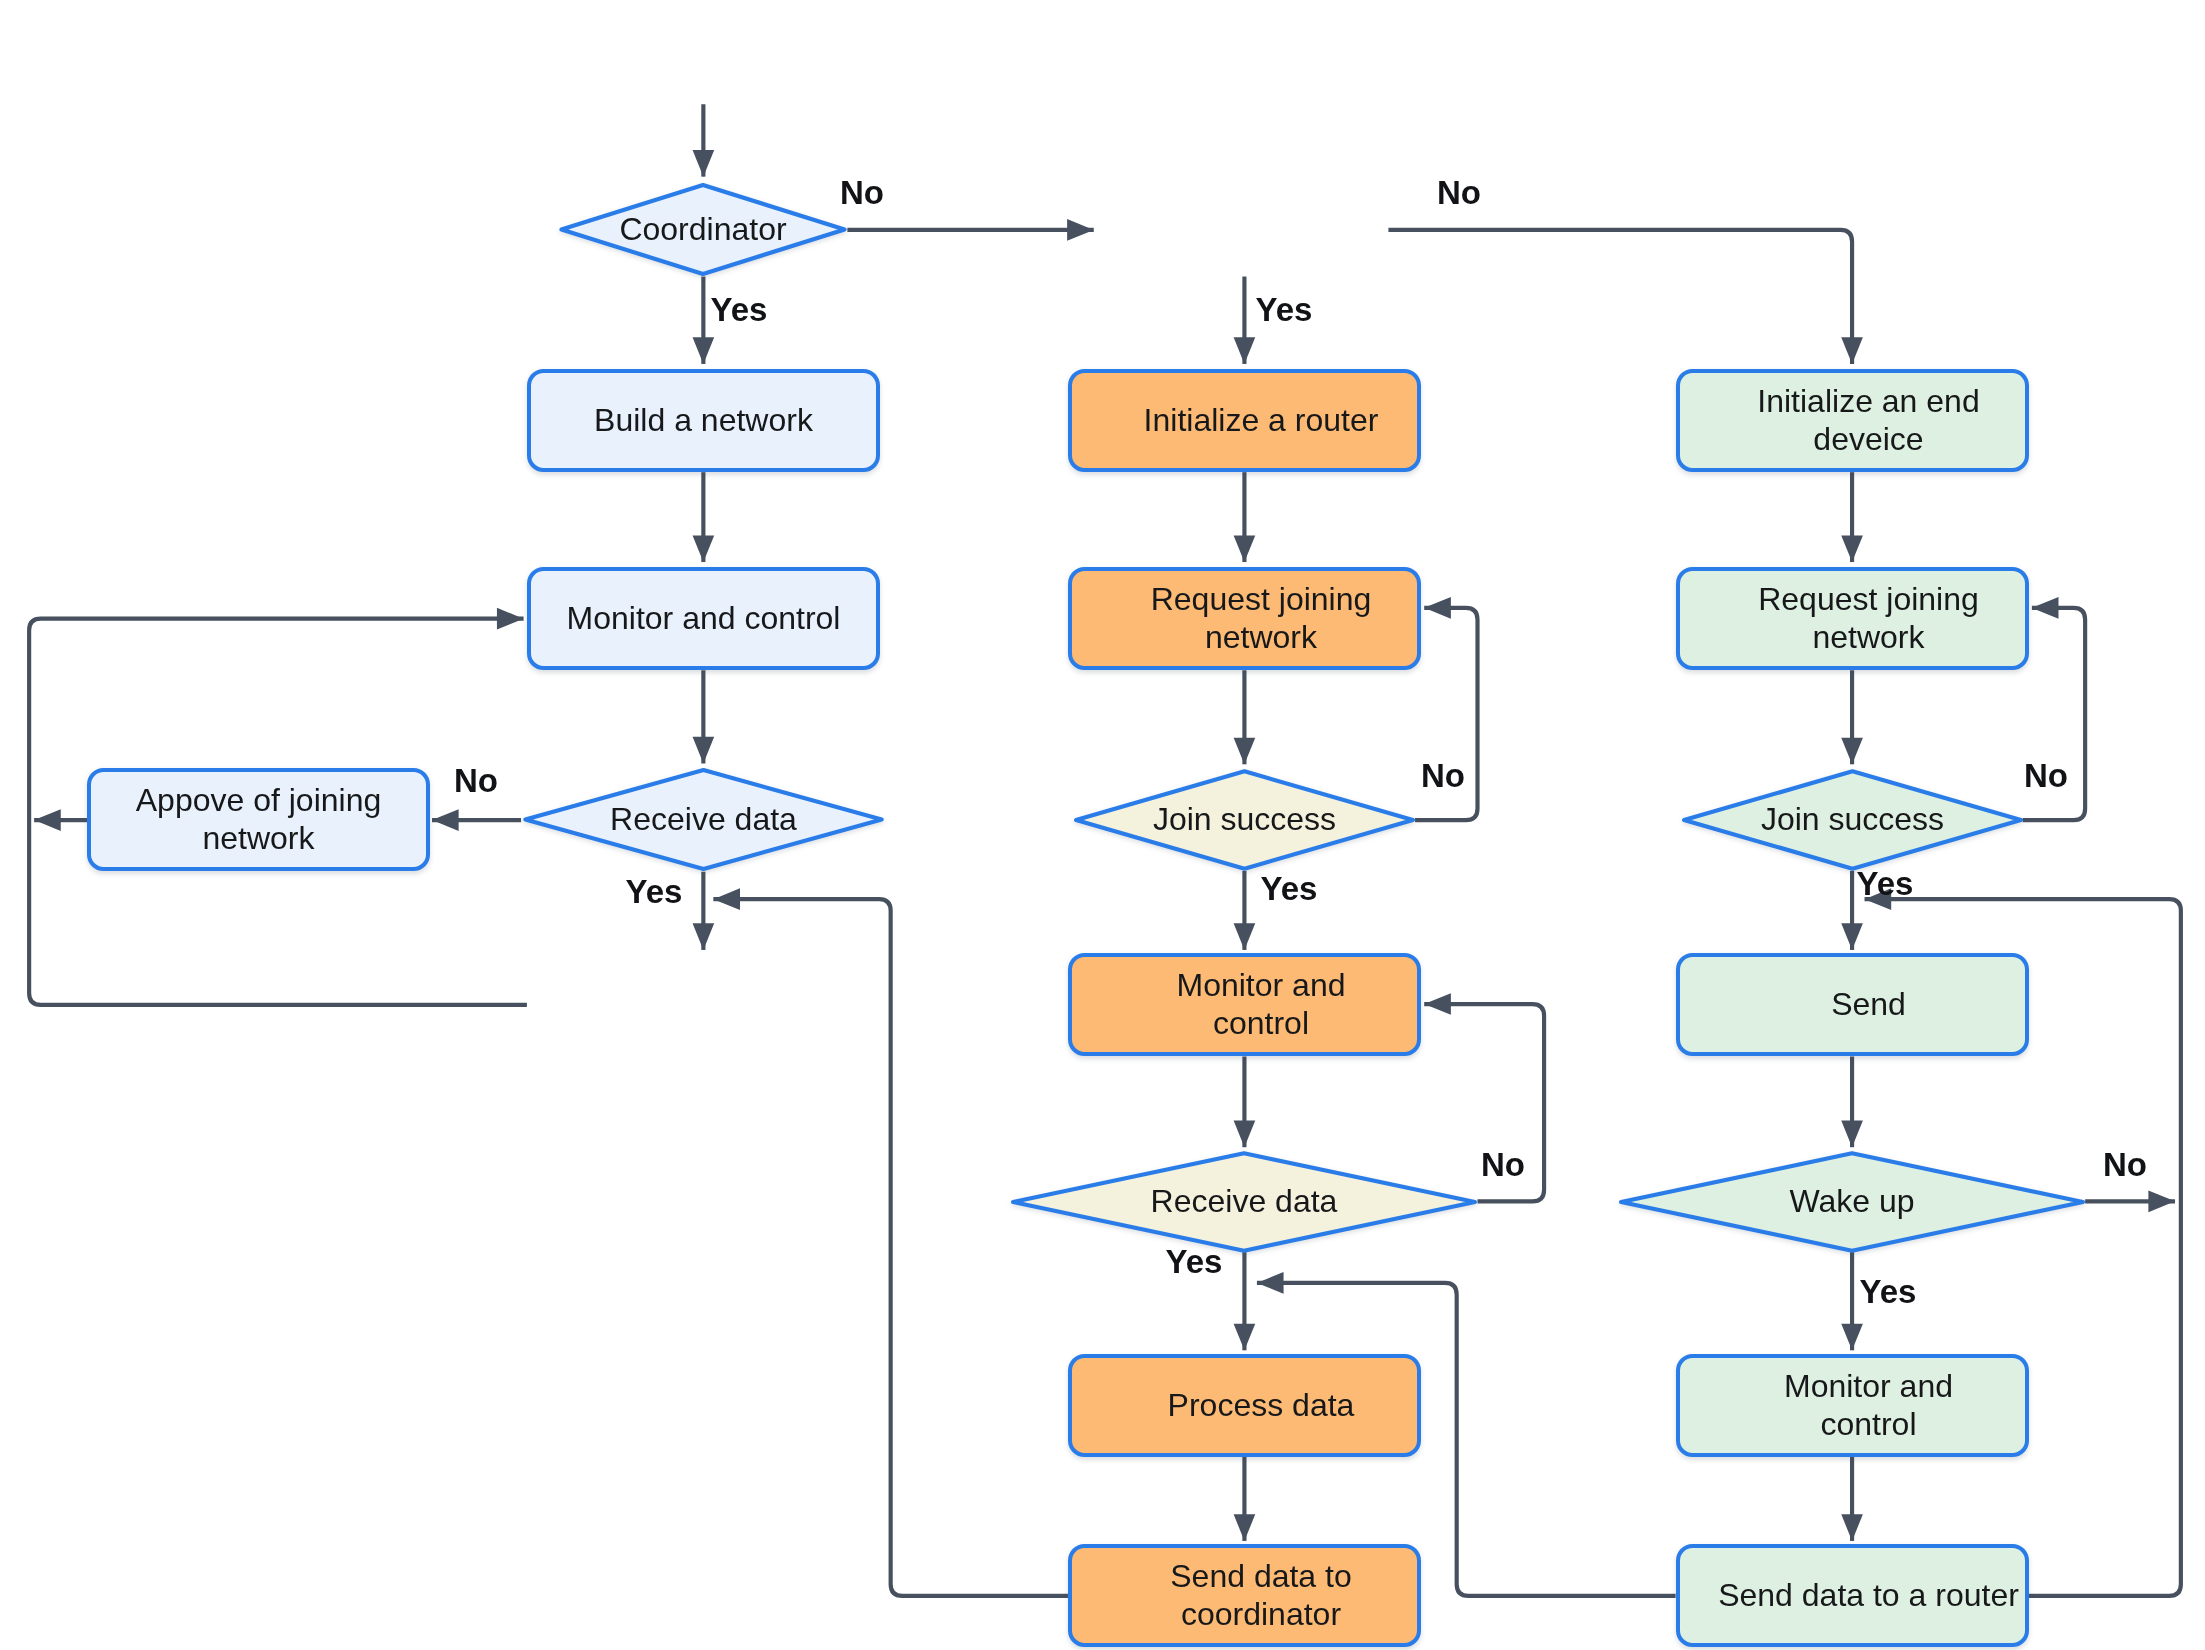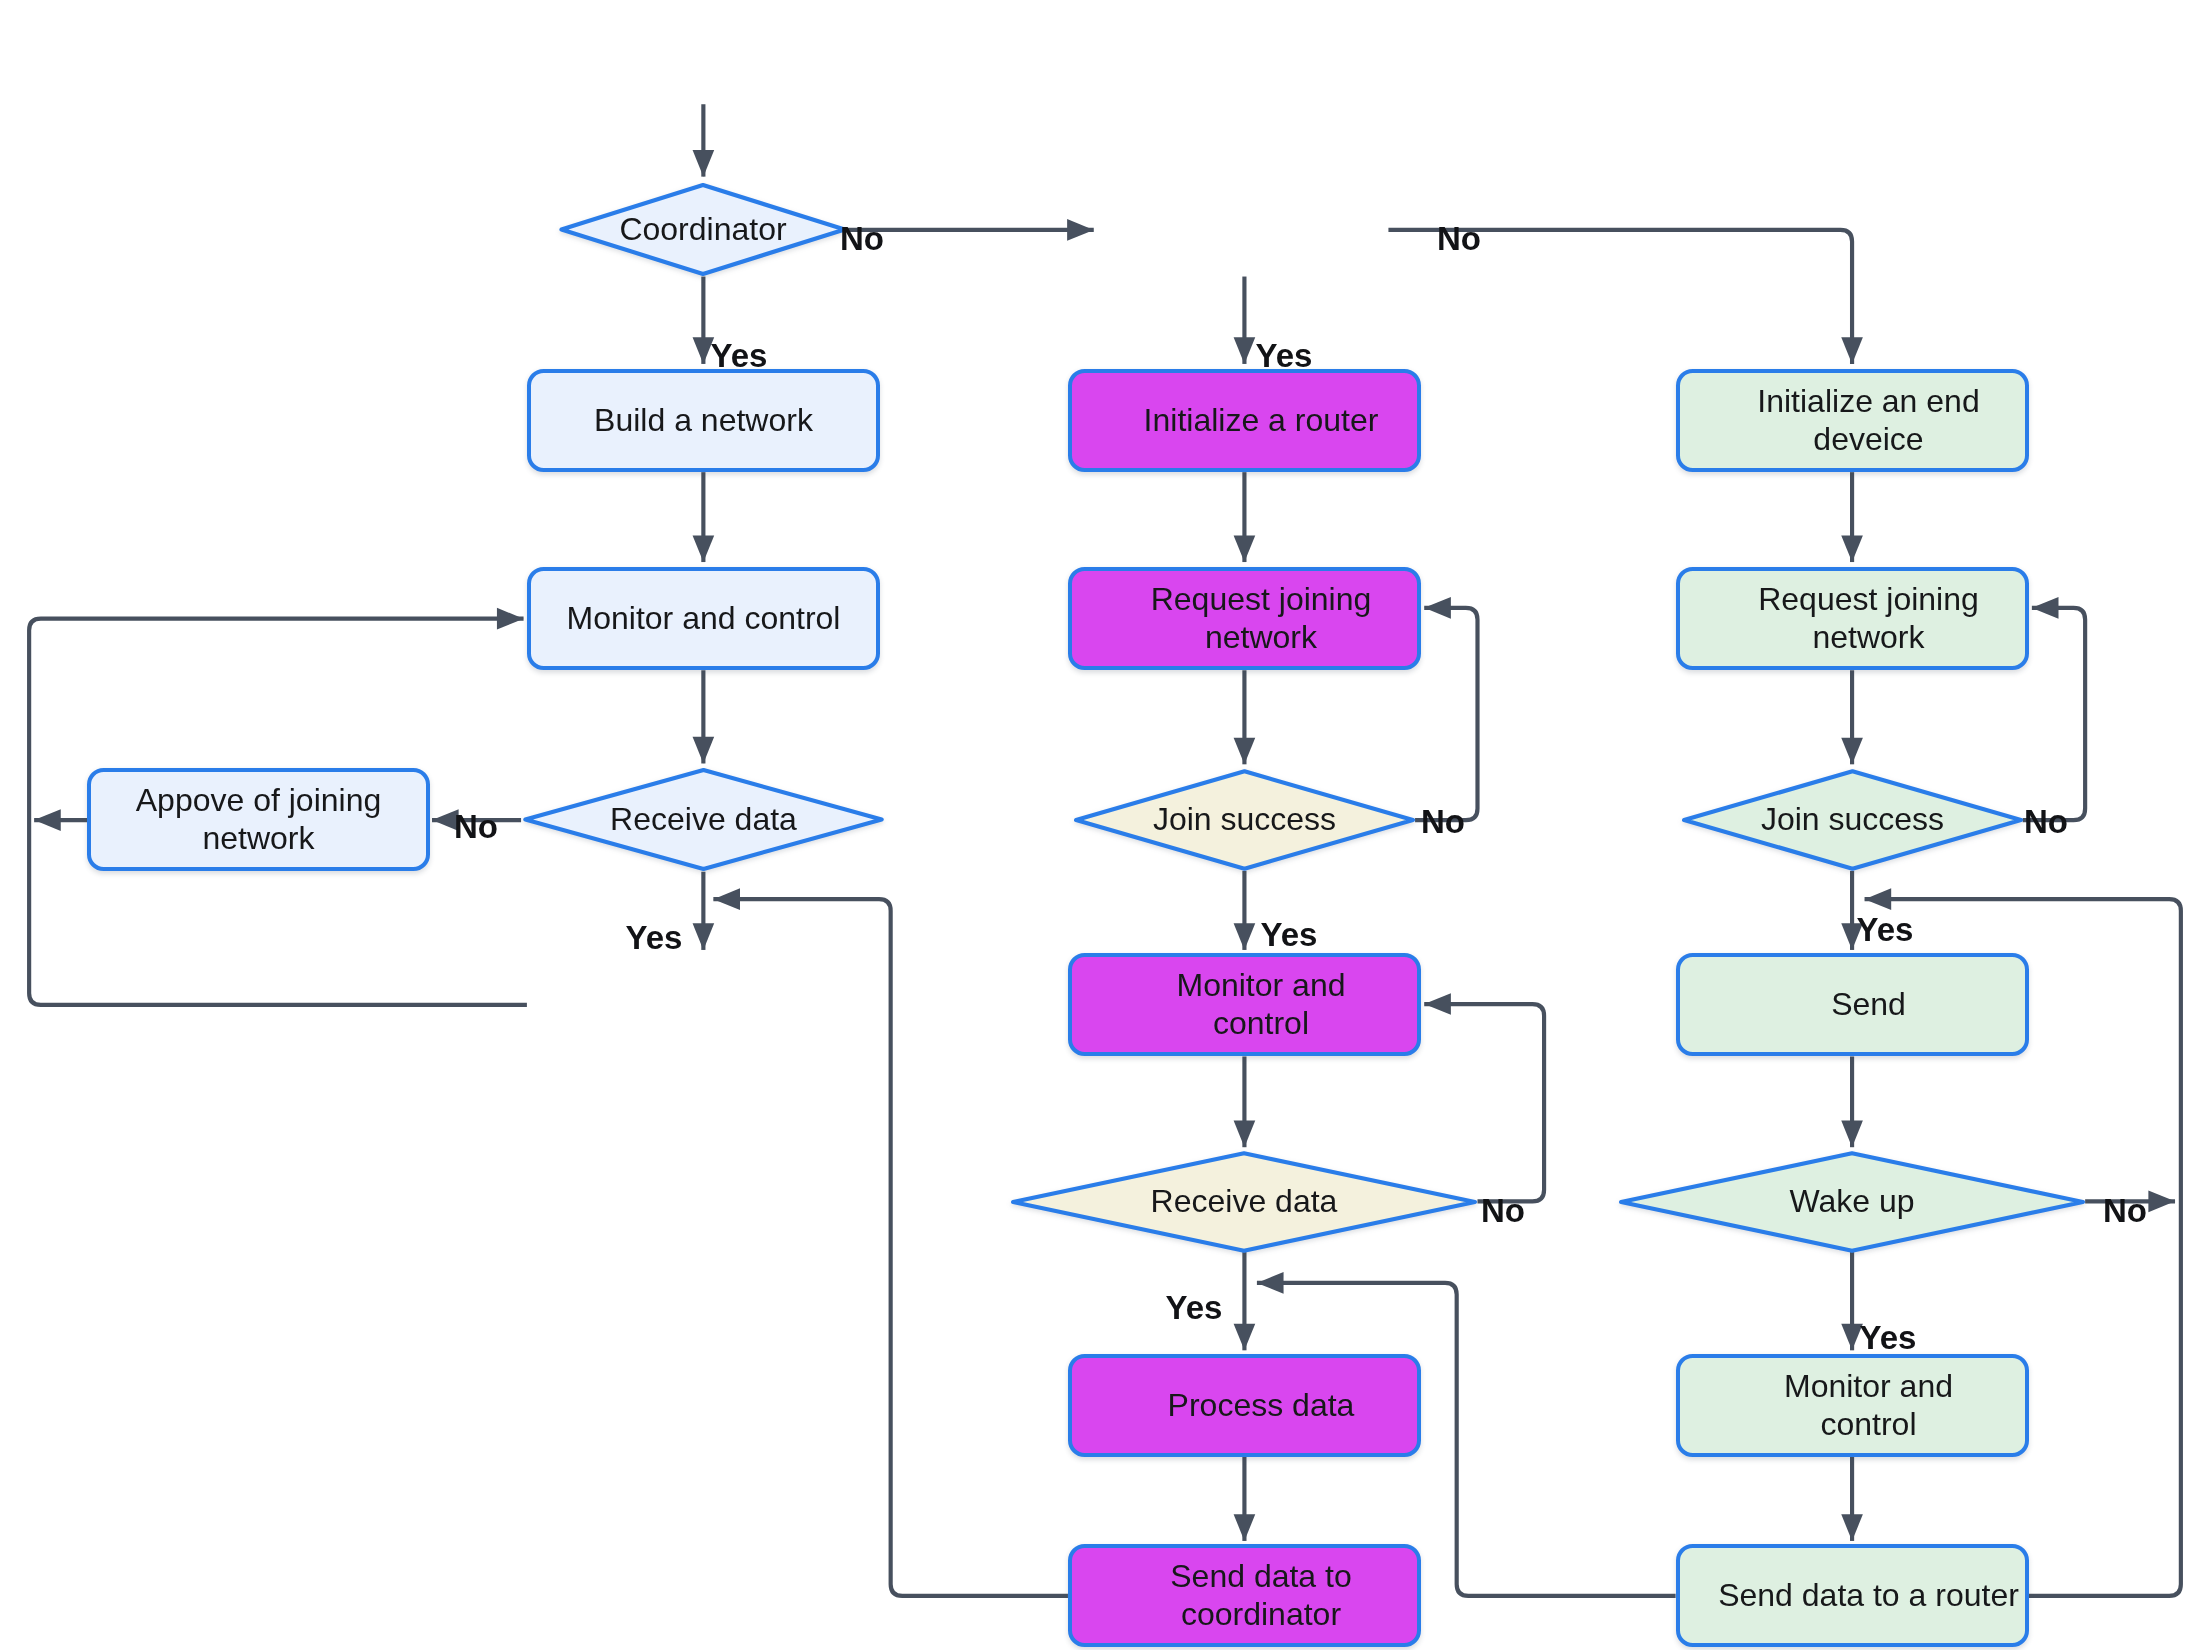--- a/index.html
+++ b/index.html
@@ -6,34 +6,34 @@
   body{width:2205px;height:1651px;overflow:hidden;position:relative;
        font-family:"Liberation Sans","DejaVu Sans",sans-serif;}
   #stage{position:absolute;left:0;top:0;width:2205px;height:1651px;background:#ffffff;}
   #edges{position:absolute;left:0;top:0;width:2205px;height:1651px;}
   .edge{stroke:#47505e;stroke-width:5;fill:none;}
   .node{position:absolute;display:flex;align-items:center;justify-content:center;
         text-align:center;color:#17181a;box-sizing:border-box;}
   .rect{background:#ffffff;border:4.2px solid #2a7de9;border-radius:16.6px;
         box-shadow:0 2.5px 5px rgba(60,70,90,.18);}
   .f-blue.rect{background:#e9f1fd;}
-  .f-tan.rect{background:#d946ef;padding-left:33px;}
+  .f-tan.rect{background:#fdba74;padding-left:33px;}
   .f-green.rect{background:#def0e1;padding-left:32px;}
   .pill{border-radius:50px;}
   .diamond{background:transparent;filter:drop-shadow(0 2.5px 2.5px rgba(60,70,90,.18));}
   .dshape{position:absolute;left:0;top:0;width:100%;height:100%;}
   .dshape polygon{stroke:#2a7de9;stroke-width:5;stroke-linejoin:round;}
   .f-blue .dshape polygon{fill:#e9f1fd;}
   .f-tan .dshape polygon{fill:#f4f1dd;}
   .f-green .dshape polygon{fill:#def0e1;}
   .nlabel{position:relative;z-index:2;font-size:32px;line-height:1.16;
           width:calc(100% - 47px);}
   .one-line{white-space:nowrap;width:auto;}
   .elabel{position:absolute;transform:translate(-50%,-50%);font-size:33px;
-          font-weight:bold;color:#121316;z-index:3;margin-top:46px;}
+          font-weight:bold;color:#121316;z-index:3;}
 </style>
 </head>
 <body>
 
 <div id="stage">
 
   <svg id="edges" viewBox="0 0 2649 1983" xmlns="http://www.w3.org/2000/svg">
     <defs>
       <marker id="arrow" markerWidth="40" markerHeight="32" refX="34" refY="15" orient="auto" markerUnits="userSpaceOnUse">
         <path d="M2 2 L34 15 L2 28 Z" fill="#47505e"></path>

